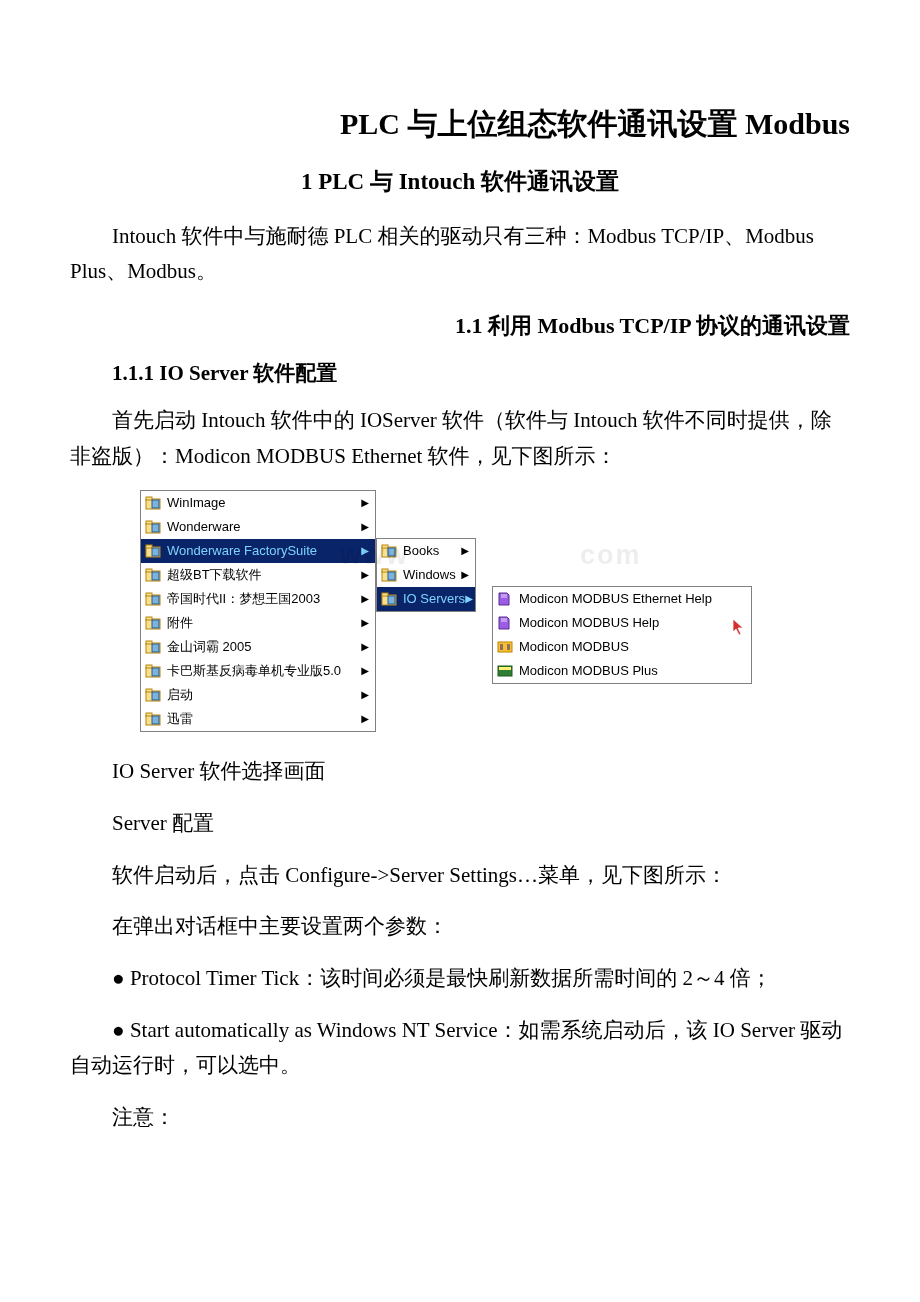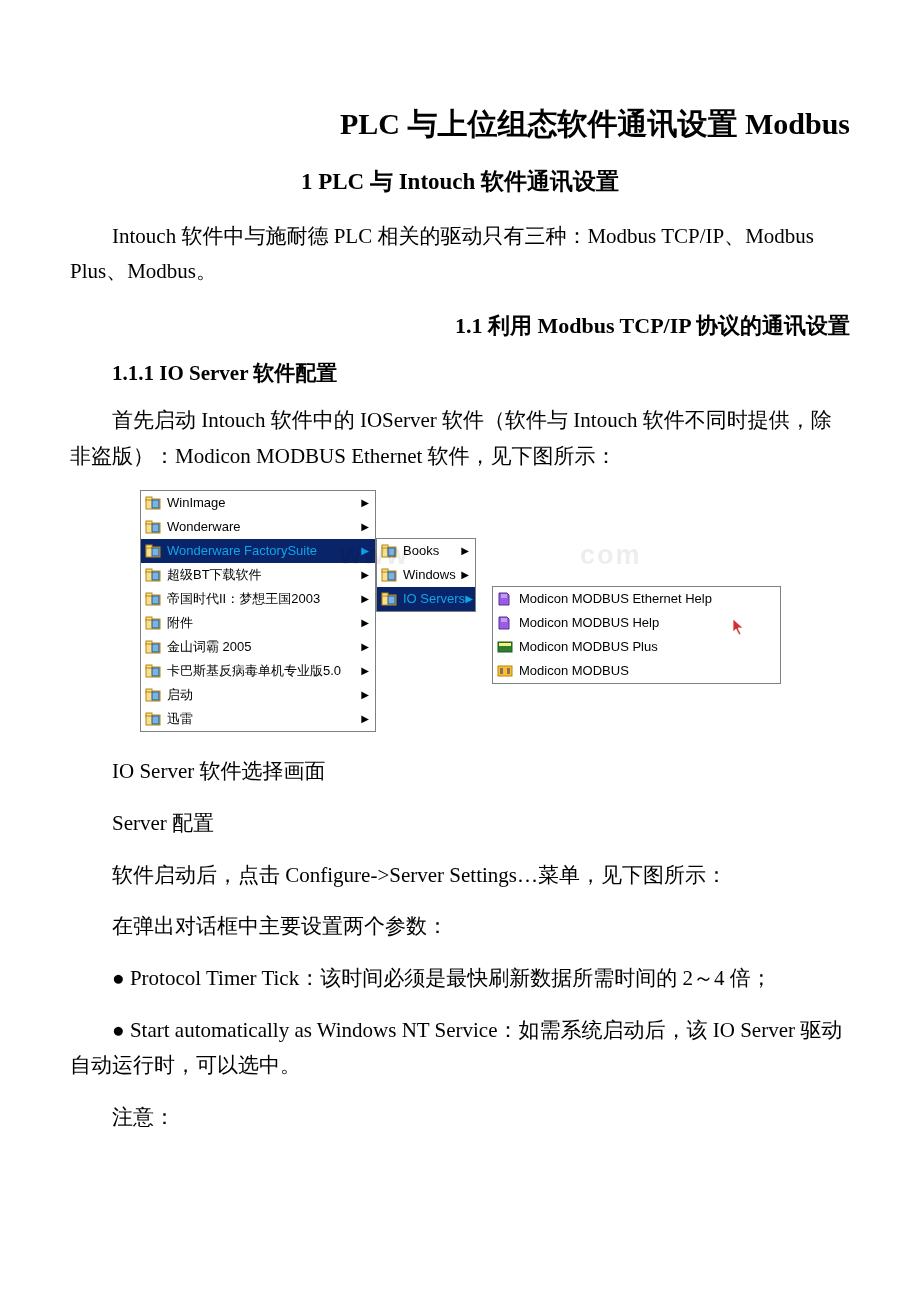--- a/index.html
+++ b/index.html
@@ -58,30 +58,30 @@
   .col2 {
     position: absolute; left: 236px; top: 48px;
     background: #fff;
     border: 1px solid #808080;
     width: 100px;
   }
   .col3 {
     position: absolute; left: 352px; top: 96px;
     background: #fff;
     border: 1px solid #808080;
-    width: 289px;
+    width: 260px;
   }
   .m-item {
     display: flex;
     align-items: center;
     height: 24px;
     padding: 0 6px 0 4px;
     white-space: nowrap;
   }
-  .m-item.sel { background: #0a246a; color: #0ea5e9; }
+  .m-item.sel { background: #0a246a; color: #7dd3fc; }
   .m-item .arrow { margin-left: auto; font-size: 10px; }
   .ico {
     width: 16px; height: 16px;
     margin-right: 6px;
     flex-shrink: 0;
     position: relative;
   }
   .ico svg { width: 16px; height: 16px; display: block; }
   .wm {
     position: absolute;
@@ -283,35 +283,35 @@
           <svg viewBox="0 0 16 16">
             <path d="M2 2 L10 2 L12 4 L12 14 L2 14 Z" fill="#9b5de5" stroke="#5a2d91"></path>
             <path d="M4 4 L10 4 M4 6 L10 6" stroke="#fff" stroke-width="0.8"></path>
           </svg>
         </span>
       <span>Modicon MODBUS Help</span>
     </div>
     <div class="m-item">
       <span class="ico">
           <svg viewBox="0 0 16 16">
-            <rect x="1" y="3" width="14" height="10" fill="#2e7d32" stroke="#1b5e20"></rect>
-            <rect x="2" y="4" width="12" height="3" fill="#fff176"></rect>
-          </svg>
-        </span>
-      <span>Modicon MODBUS Plus</span>
-    </div>
-    <div class="m-item">
-      <span class="ico">
-          <svg viewBox="0 0 16 16">
             <rect x="1" y="3" width="14" height="10" fill="#fbc02d" stroke="#b8860b"></rect>
             <rect x="3" y="5" width="3" height="6" fill="#8d6e63"></rect>
             <rect x="10" y="5" width="3" height="6" fill="#8d6e63"></rect>
           </svg>
         </span>
       <span>Modicon MODBUS</span>
+    </div>
+    <div class="m-item">
+      <span class="ico">
+          <svg viewBox="0 0 16 16">
+            <rect x="1" y="3" width="14" height="10" fill="#2e7d32" stroke="#1b5e20"></rect>
+            <rect x="2" y="4" width="12" height="3" fill="#fff176"></rect>
+          </svg>
+        </span>
+      <span>Modicon MODBUS Plus</span>
     </div>
   </div>
 
   <svg class="cursor" viewBox="0 0 14 18">
       <path d="M1 1 L1 14 L4 11 L7 17 L9 16 L6 10 L11 10 Z" fill="#d32f2f" stroke="#fff" stroke-width="0.8"></path>
     </svg>
 </div>
 
 <p>IO Server 软件选择画面</p>
 <p>Server 配置</p>

